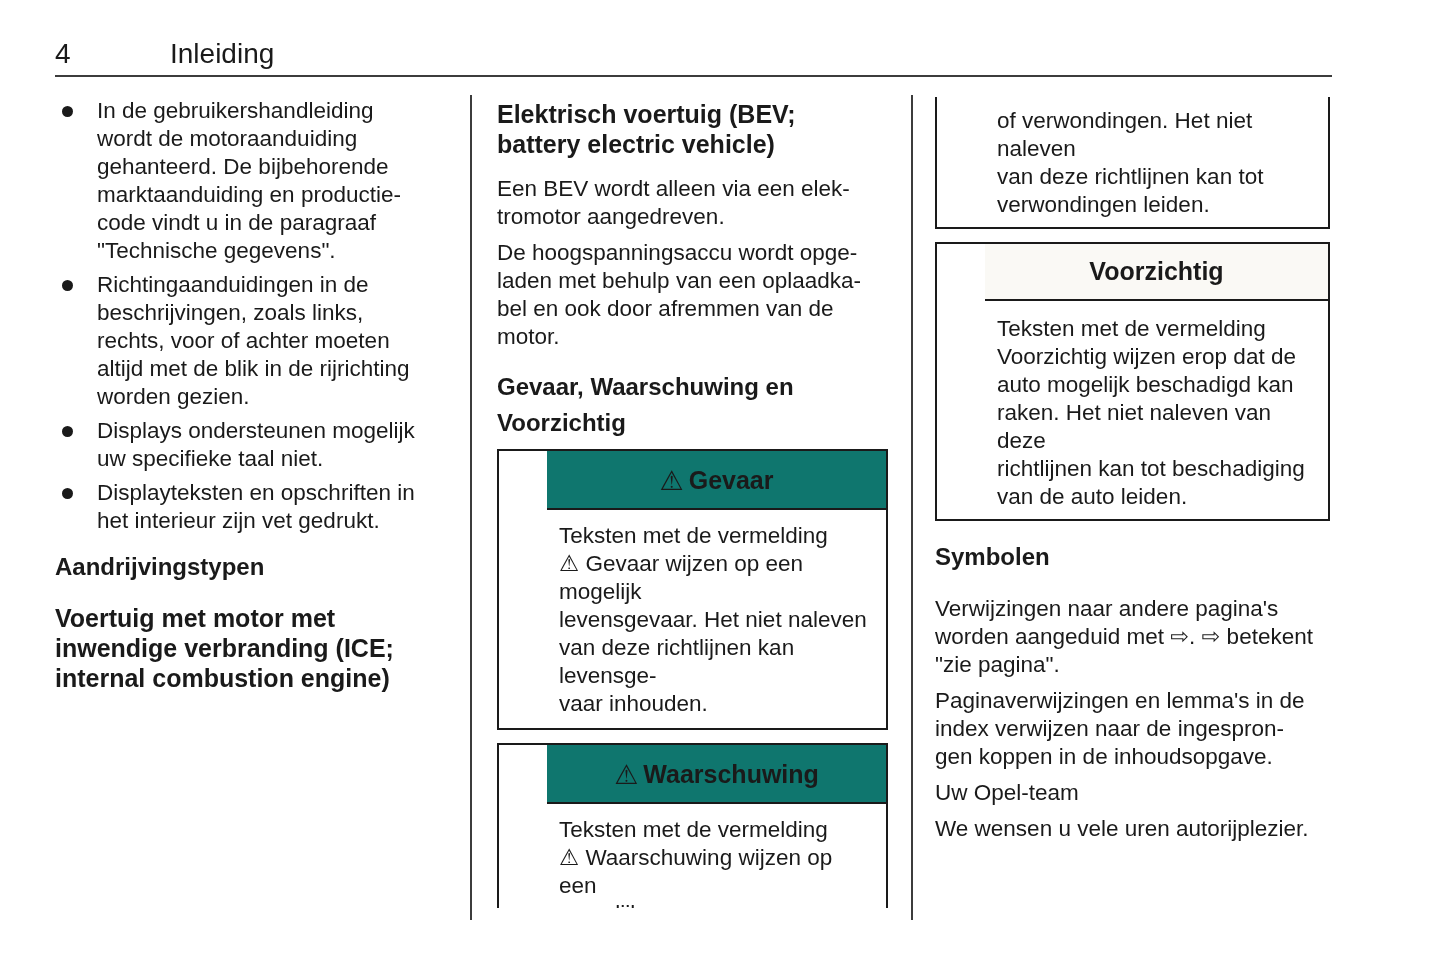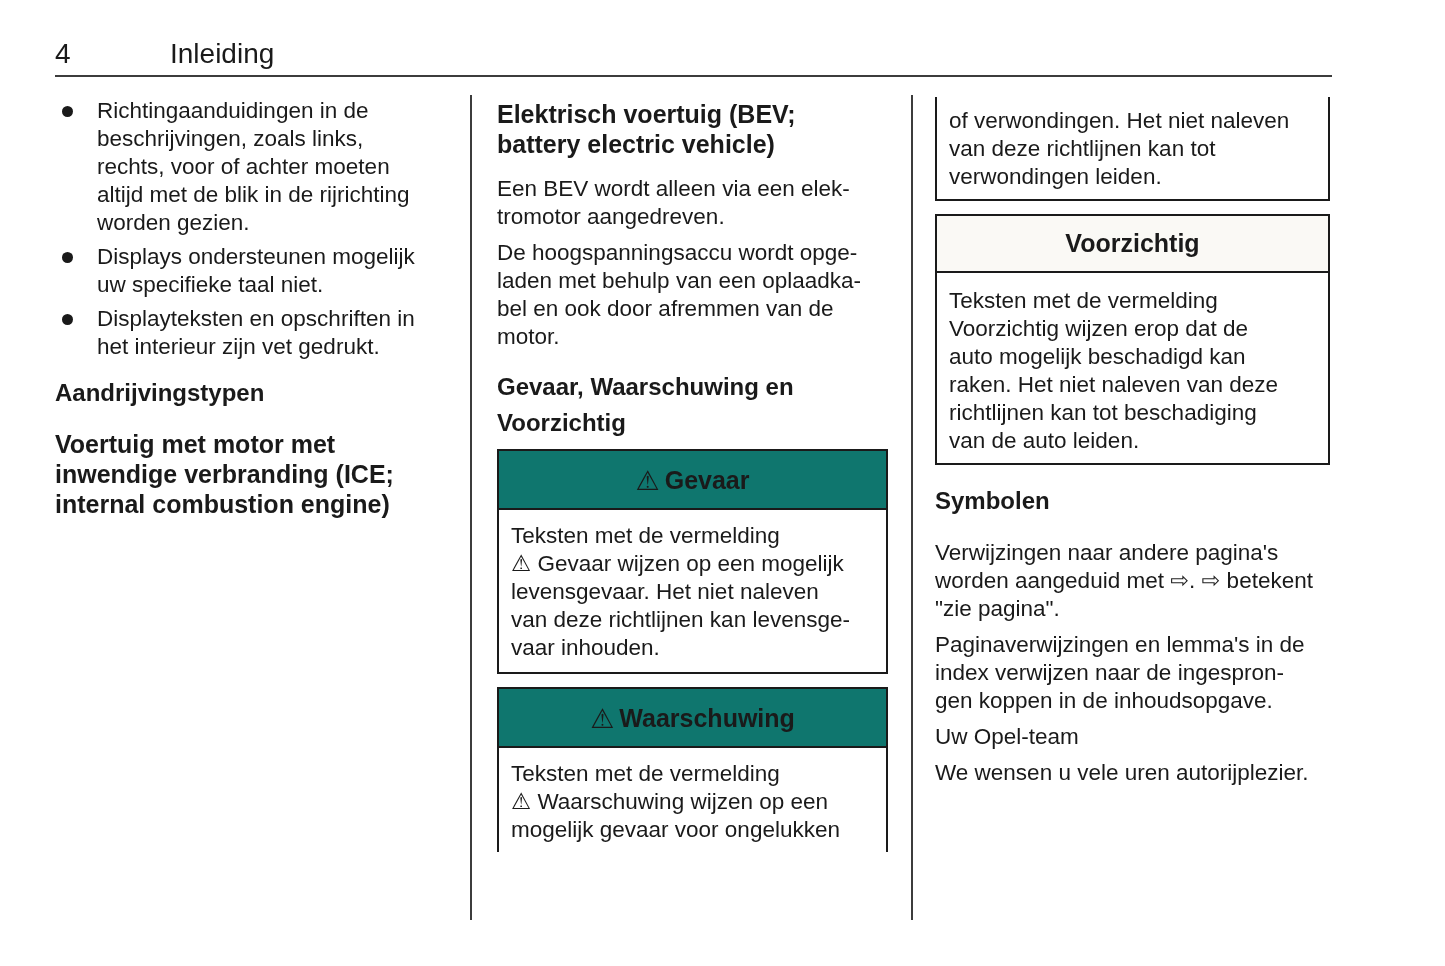--- a/index.html
+++ b/index.html
@@ -41,21 +41,21 @@
     margin:4px 0 18px 0; white-space:pre-line;
   }
   h3.sub-heading {
     font-size:25px; font-weight:bold; line-height:30px;
     margin:2px 0 16px 0; white-space:pre-line;
   }
   #column-2 h2.section-heading { margin-top:18px; margin-bottom:8px; }
   #column-3 h2.section-heading { margin-top:18px; margin-bottom:20px; }
 
   
-  .box { border:2px solid #1a1a1a; margin:0 0 13px 0; box-sizing:border-box; }
+  .box { border:2px solid #1a1a1a; margin:0 0 13px 0; box-sizing:border-box;padding-left:48px; }
   .box-header {
     text-align:center; font-size:25px; font-weight:bold;
     padding:13px 4px; border-bottom:2px solid #1a1a1a;
   }
   .box-header.gray  { background:#0f766e; }
   .box-header.light { background:#faf9f5; }
   .box-body { padding:12px 12px 10px 12px; font-size:22.5px; line-height:28px; white-space:pre-line; }
   .box.continuation { border-top:none; }
   .box.continuation .box-body { padding-top:10px; padding-bottom:8px; }
   .box.clipped { border-bottom:none; height:165px; overflow:hidden; }
@@ -72,20 +72,29 @@
 
 <div class="abs" id="page-number">4</div>
 <div class="abs" id="chapter-title">Inleiding</div>
 <div class="abs" id="header-rule"></div>
 
 <div class="abs col-sep" id="col-sep-1"></div>
 <div class="abs col-sep" id="col-sep-2"></div>
 
 <div class="abs" id="column-1">
   <ul class="bullets">
+    <li>
+      <span class="bullet-dot"></span>
+      <span class="li-text">In de gebruikershandleiding
+wordt de motoraanduiding
+gehanteerd. De bijbehorende
+marktaanduiding en productie-
+code vindt u in de paragraaf
+"Technische gegevens".</span>
+    </li>
     <li>
       <span class="bullet-dot"></span>
       <span class="li-text">Richtingaanduidingen in de
 beschrijvingen, zoals links,
 rechts, voor of achter moeten
 altijd met de blik in de rijrichting
 worden gezien.</span>
     </li>
     <li>
       <span class="bullet-dot"></span>

